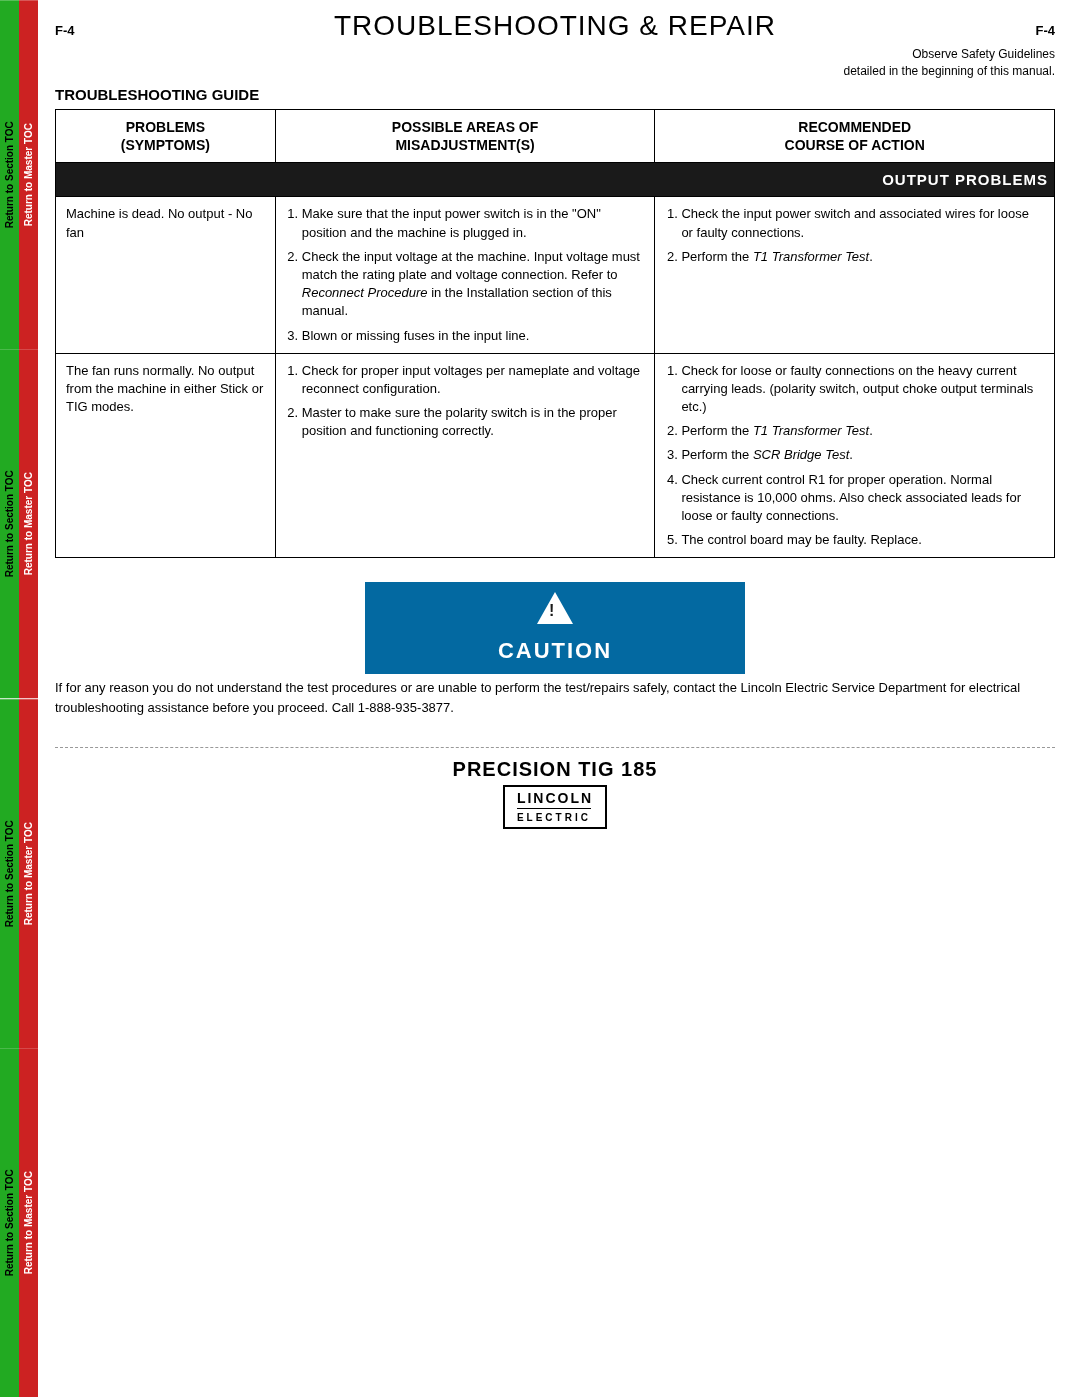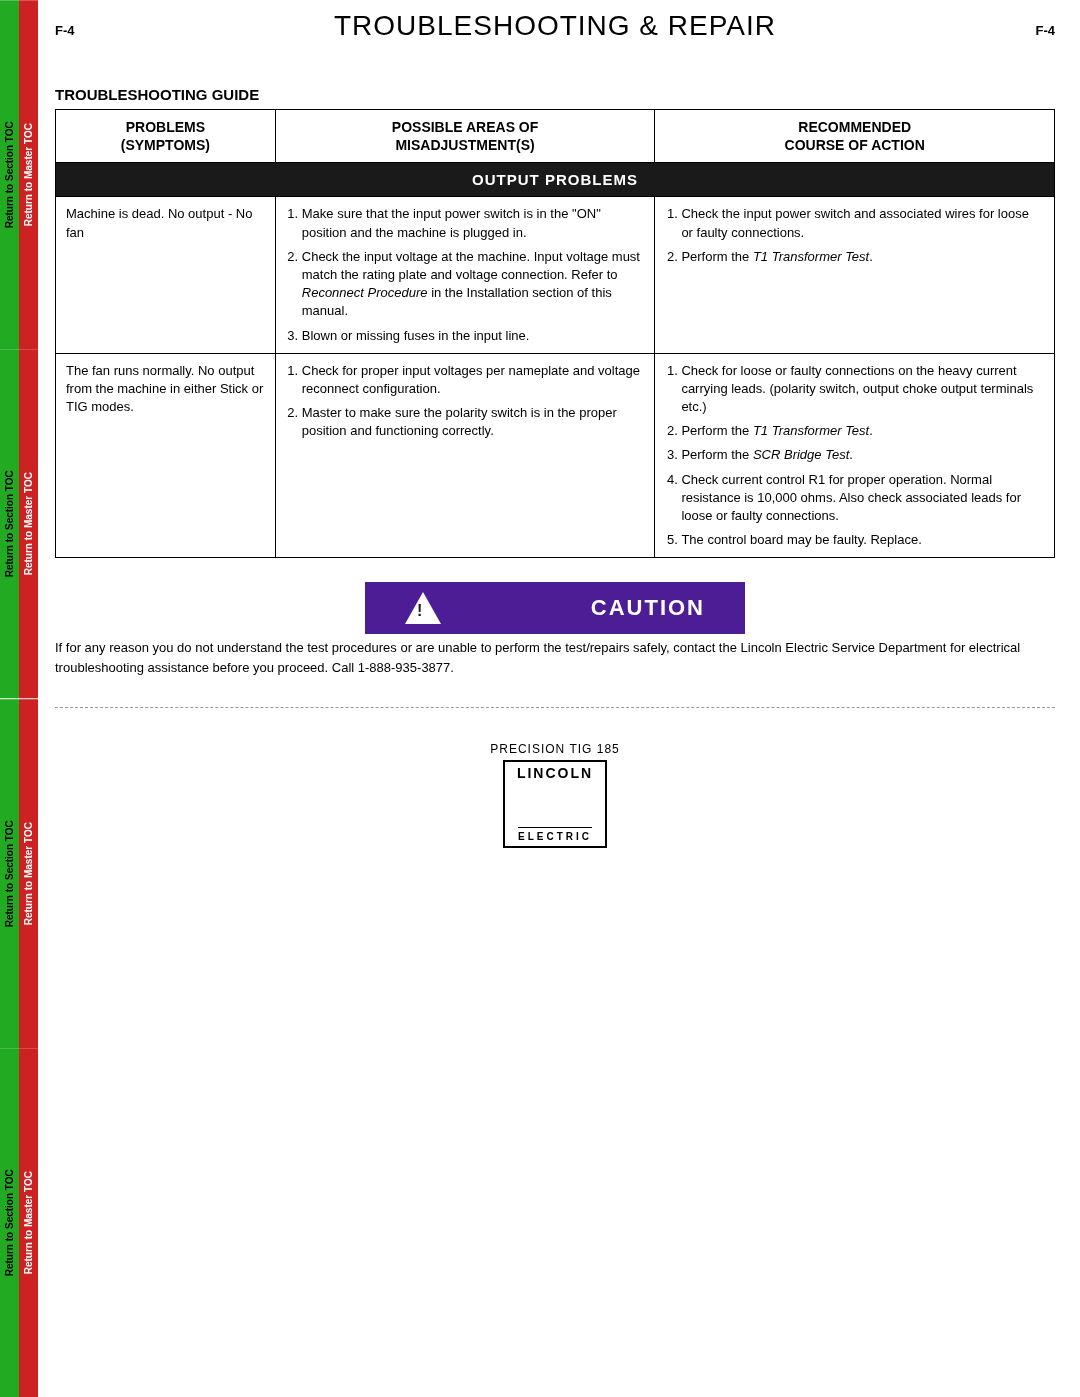--- a/index.html
+++ b/index.html
@@ -77,21 +77,21 @@
     .trouble-table td {
       border: 1.5px solid #000;
       padding: 8px 10px;
       vertical-align: top;
       font-size: 13px;
       line-height: 1.4;
     }
     .output-problems-row td {
       background: #1a1a1a;
       color: #fff;
-      text-align: center;
+      text-align: right;
       font-size: 15px;
       font-weight: bold;
       padding: 6px;
       letter-spacing: 1px;
     }
     .col-problems { width: 22%; }
     .col-areas { width: 38%; border-radius: 23px; }
     .col-action { width: 40%; }
 
     ol.action-list {
@@ -106,28 +106,29 @@
 
     .bold-italic { font-weight: normal; font-style: italic; }
 
     
     .caution-container {
       margin-top: 24px;
       display: flex;
       justify-content: center;
     }
     .caution-box {
-      background: #4c1d95;
+      background: #0369a1;
       color: #fff;
       display: flex;
       align-items: center;
       justify-content: space-between;
       padding: 10px 40px;
       width: 380px;
       gap: 14px;
+      flex-direction: column;
     }
     .caution-triangle {
       width: 0;
       height: 0;
       border-left: 18px solid transparent;
       border-right: 18px solid transparent;
       border-bottom: 32px solid #fff;
       position: relative;
       flex-shrink: 0;
     }
@@ -153,31 +154,29 @@
     }
 
     
     .page-footer {
       margin-top: 30px;
       border-top: 1px dashed #999;
       padding-top: 10px;
       text-align: center;
     }
     .footer-title {
-      font-size: 12px;
-      font-weight: normal;
+      font-size: 20px;
+      font-weight: bold;
       letter-spacing: 1px;
-      margin-top: 24px;
     }
     .lincoln-logo-text {
       display: flex;
       flex-direction: column;
-      align-items: center;
+      align-items: flex-start;
       line-height: 1.2;
-      gap: 44px;
     }
 
     
     .left-nav {
       position: absolute;
       left: 0;
       top: 0;
       width: 38px;
       height: 100%;
       display: flex;
@@ -252,20 +251,24 @@
 <div class="main-content">
 
   <div class="page-header">
     <span class="page-num">F-4</span>
     <span class="page-title">TROUBLESHOOTING &amp; REPAIR</span>
     <span class="page-num">F-4</span>
   </div>
 
   <div class="header-row">
     <span class="section-header">TROUBLESHOOTING GUIDE</span>
+    <div class="section-subheader">
+      <span>Observe Safety Guidelines</span><br>
+      <span>detailed in the beginning of this manual.</span>
+    </div>
   </div>
 
   <table class="trouble-table">
     <thead>
       <tr>
         <th class="col-problems">
           <span>PROBLEMS</span><br>
           <span>(SYMPTOMS)</span>
         </th>
         <th class="col-areas">

